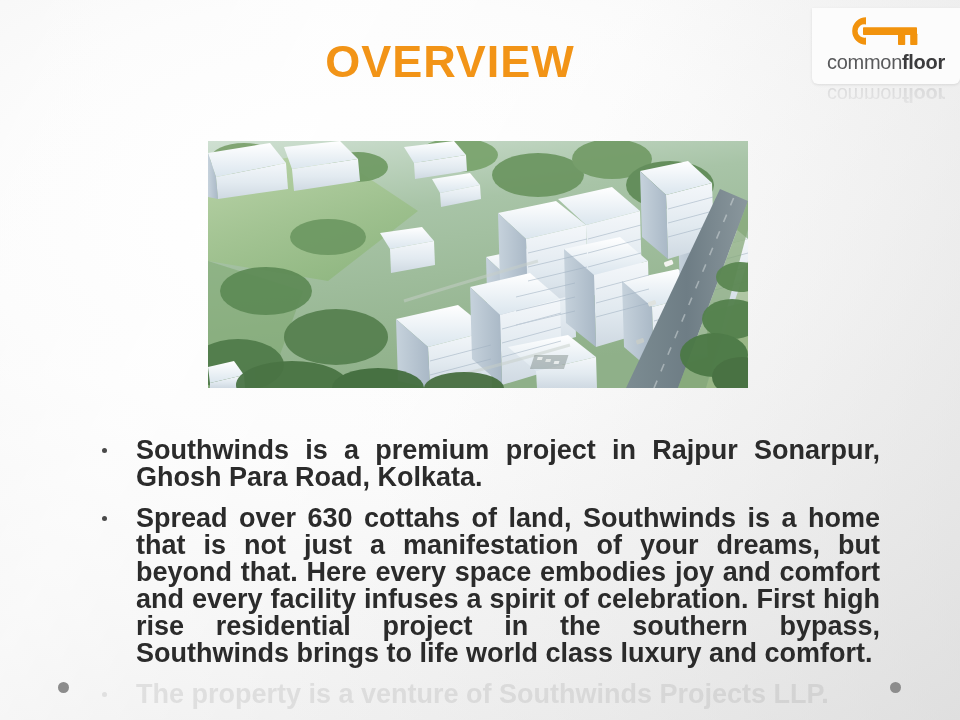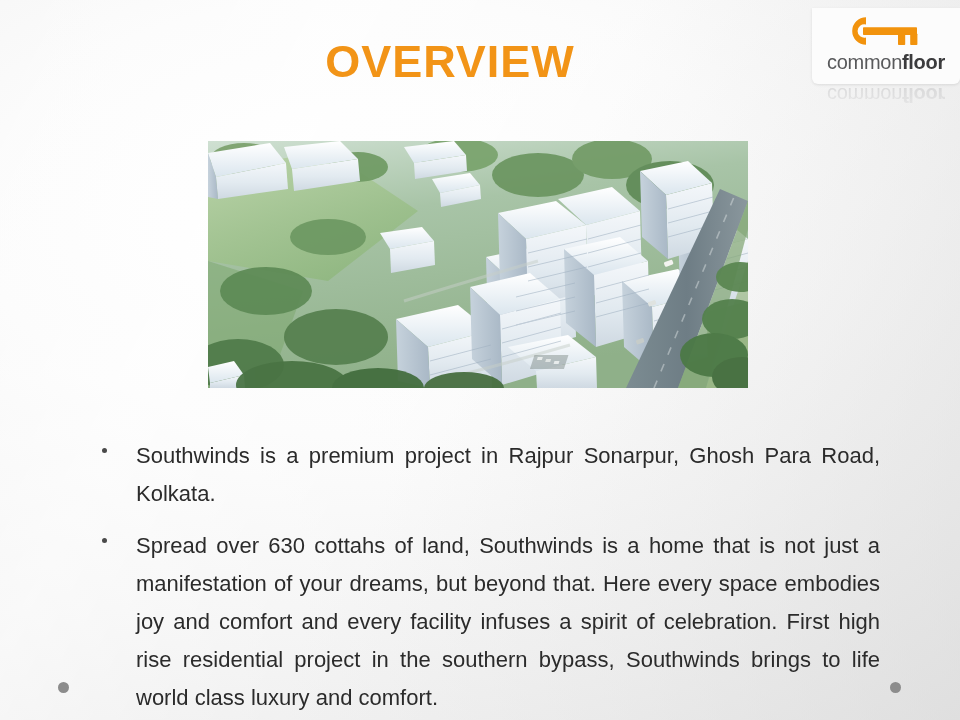--- a/index.html
+++ b/index.html
@@ -131,23 +131,23 @@
     left: 100px;
     top: 437px;
     width: 780px;
     z-index: 3;
   }
   .bullet-row {
     position: relative;
     display: block;
     padding-left: 36px;
     margin-bottom: 14px;
-    font-size: 22px;
-    font-weight: normal;
-    line-height: 38px;
+    font-size: 27px;
+    font-weight: bold;
+    line-height: 27px;
     color: #2b2b2b;
     text-align: justify;
     text-justify: inter-word;
   }
   .bullet-row:last-child { margin-bottom: 0; }
   .bullet-row .bullet-dot {
     position: absolute;
     left: 2px;
     top: 11px;
     width: 5px;
@@ -394,19 +394,20 @@
     <div class="bullet-row">
       <span class="bullet-dot"></span>
       <span>Southwinds is a premium project in Rajpur Sonarpur, Ghosh Para Road, Kolkata.</span>
     </div>
     <div class="bullet-row">
       <span class="bullet-dot"></span>
       <span>Spread over 630 cottahs of land, Southwinds is a home that is not just a manifestation of your dreams, but beyond that. Here every space embodies joy and comfort and every facility infuses a spirit of celebration. First high rise residential project in the southern bypass, Southwinds brings to life world class luxury and comfort.</span>
     </div>
     <div class="bullet-row faded">
       <span class="bullet-dot"></span>
+      <span>The property is a venture of Southwinds Projects LLP.</span>
     </div>
   </div>
 
   <div class="deco-dot left"></div>
   <div class="deco-dot right"></div>
 
 </div>
 
 </body></html>

